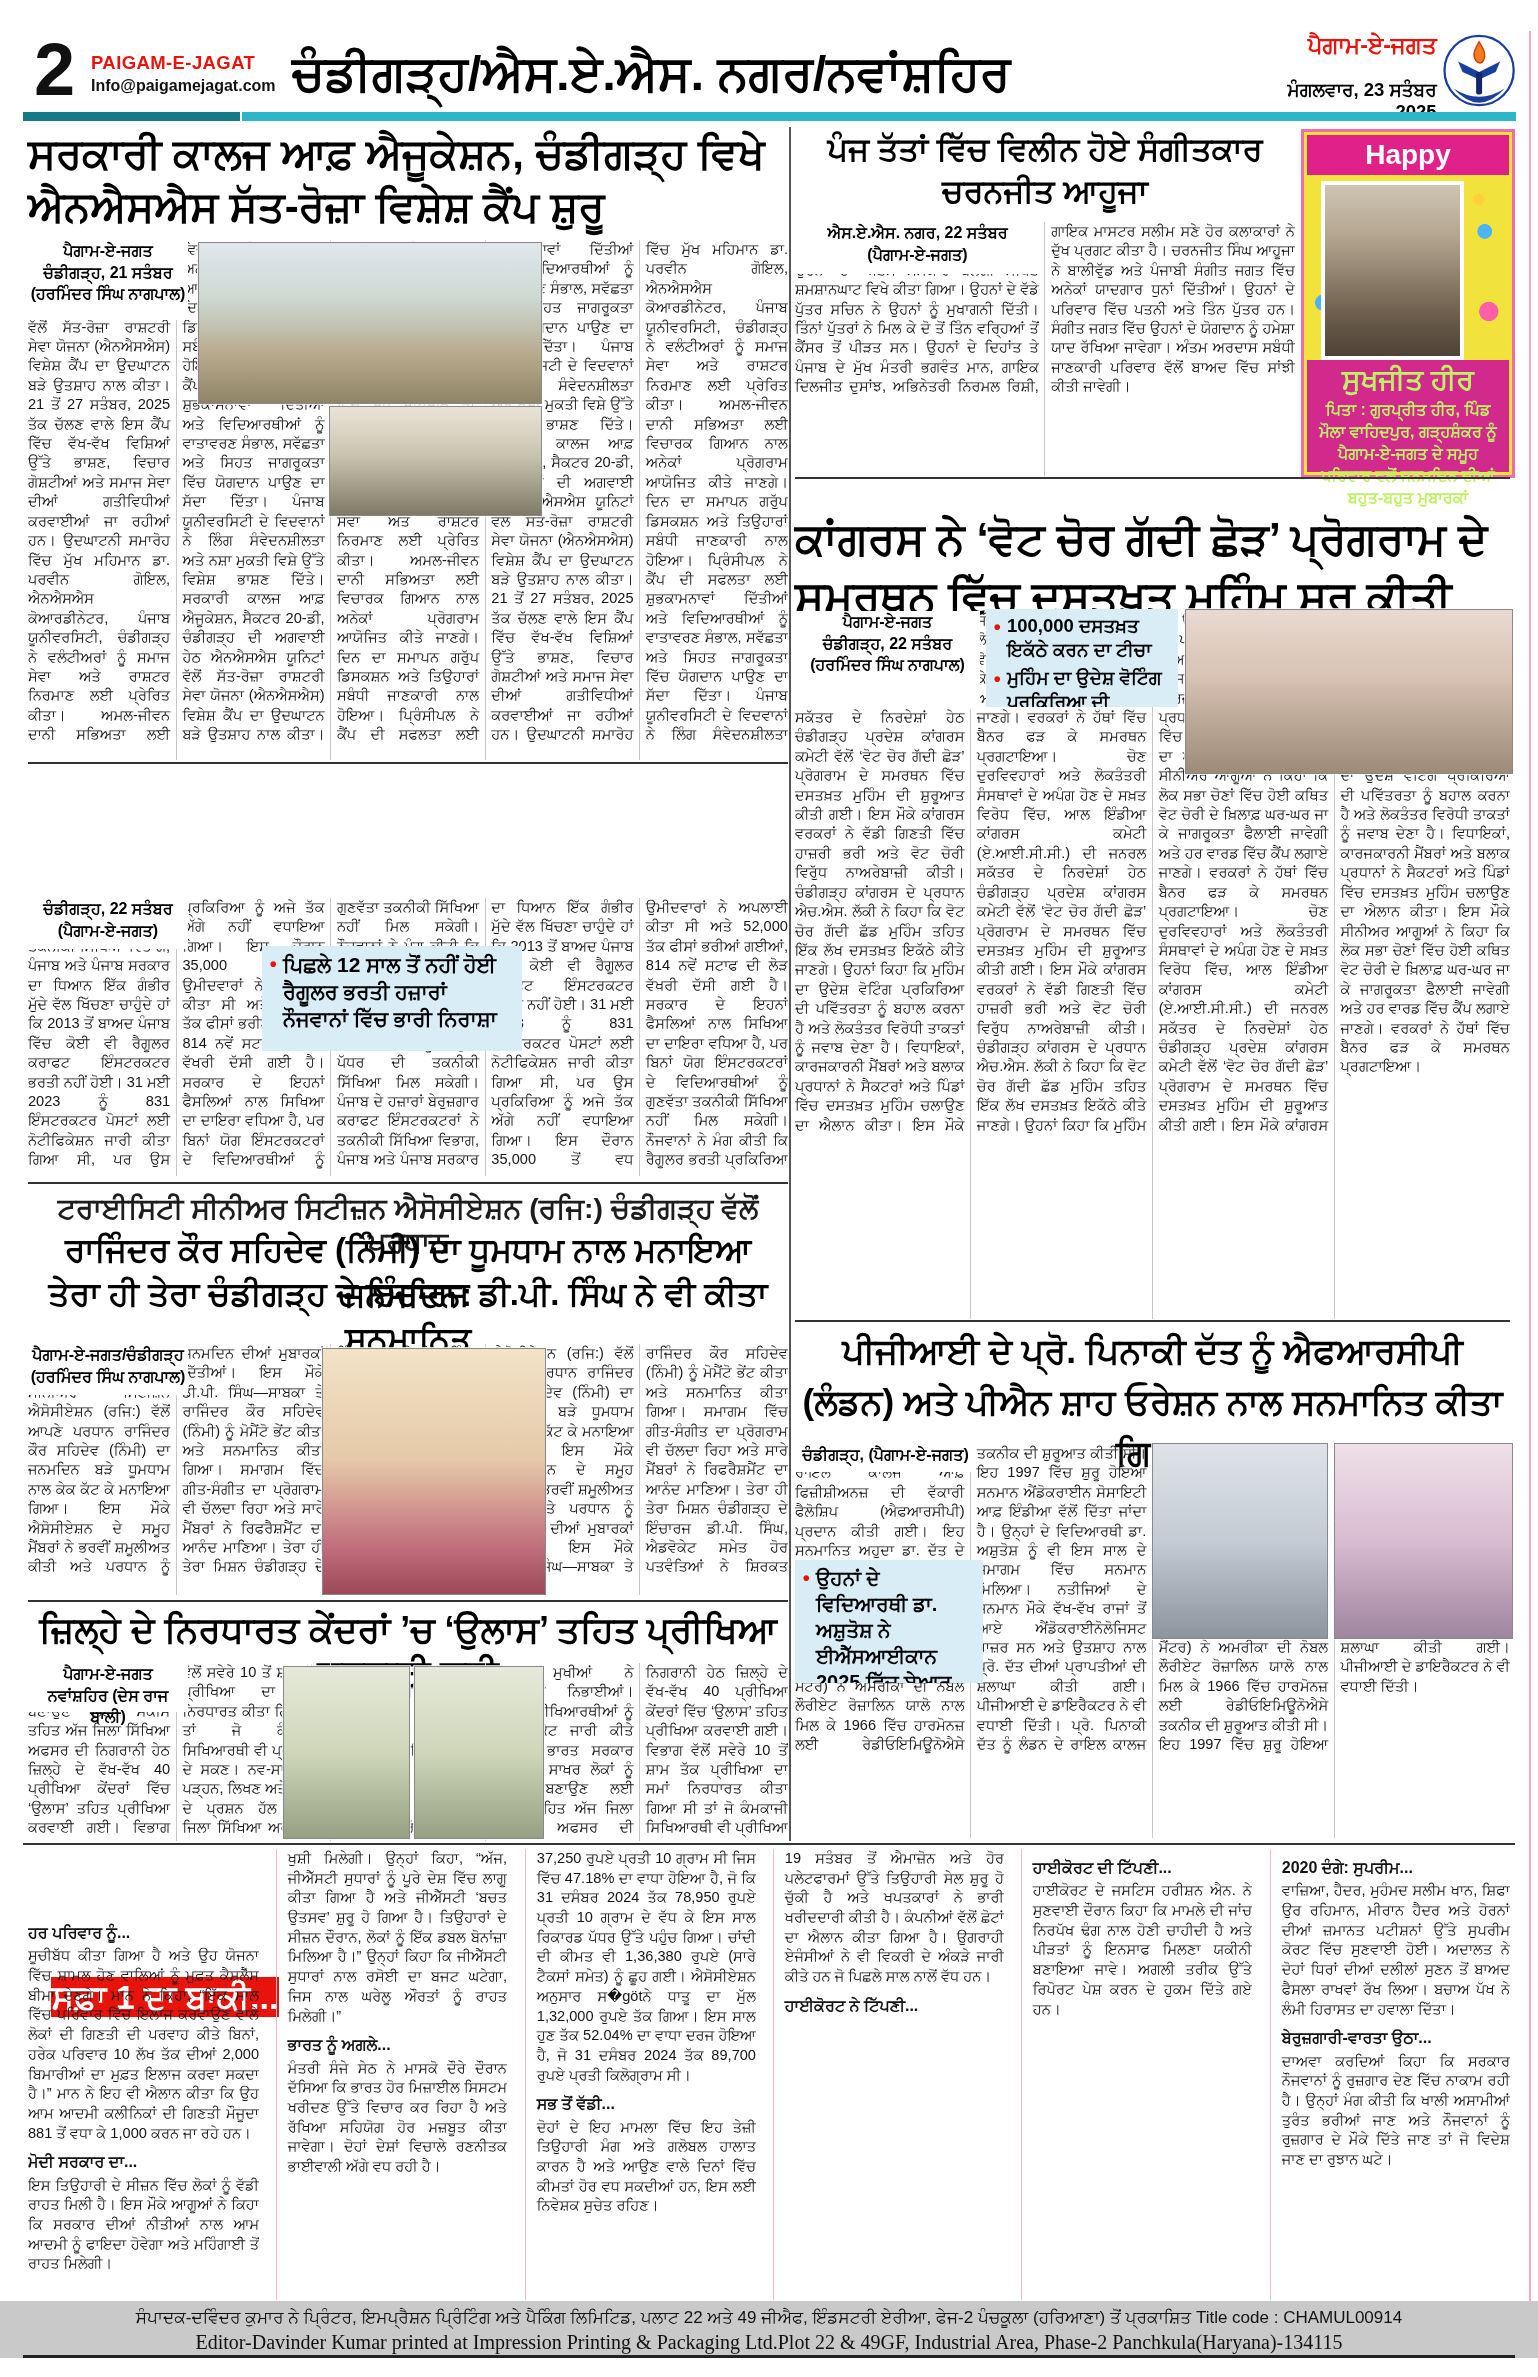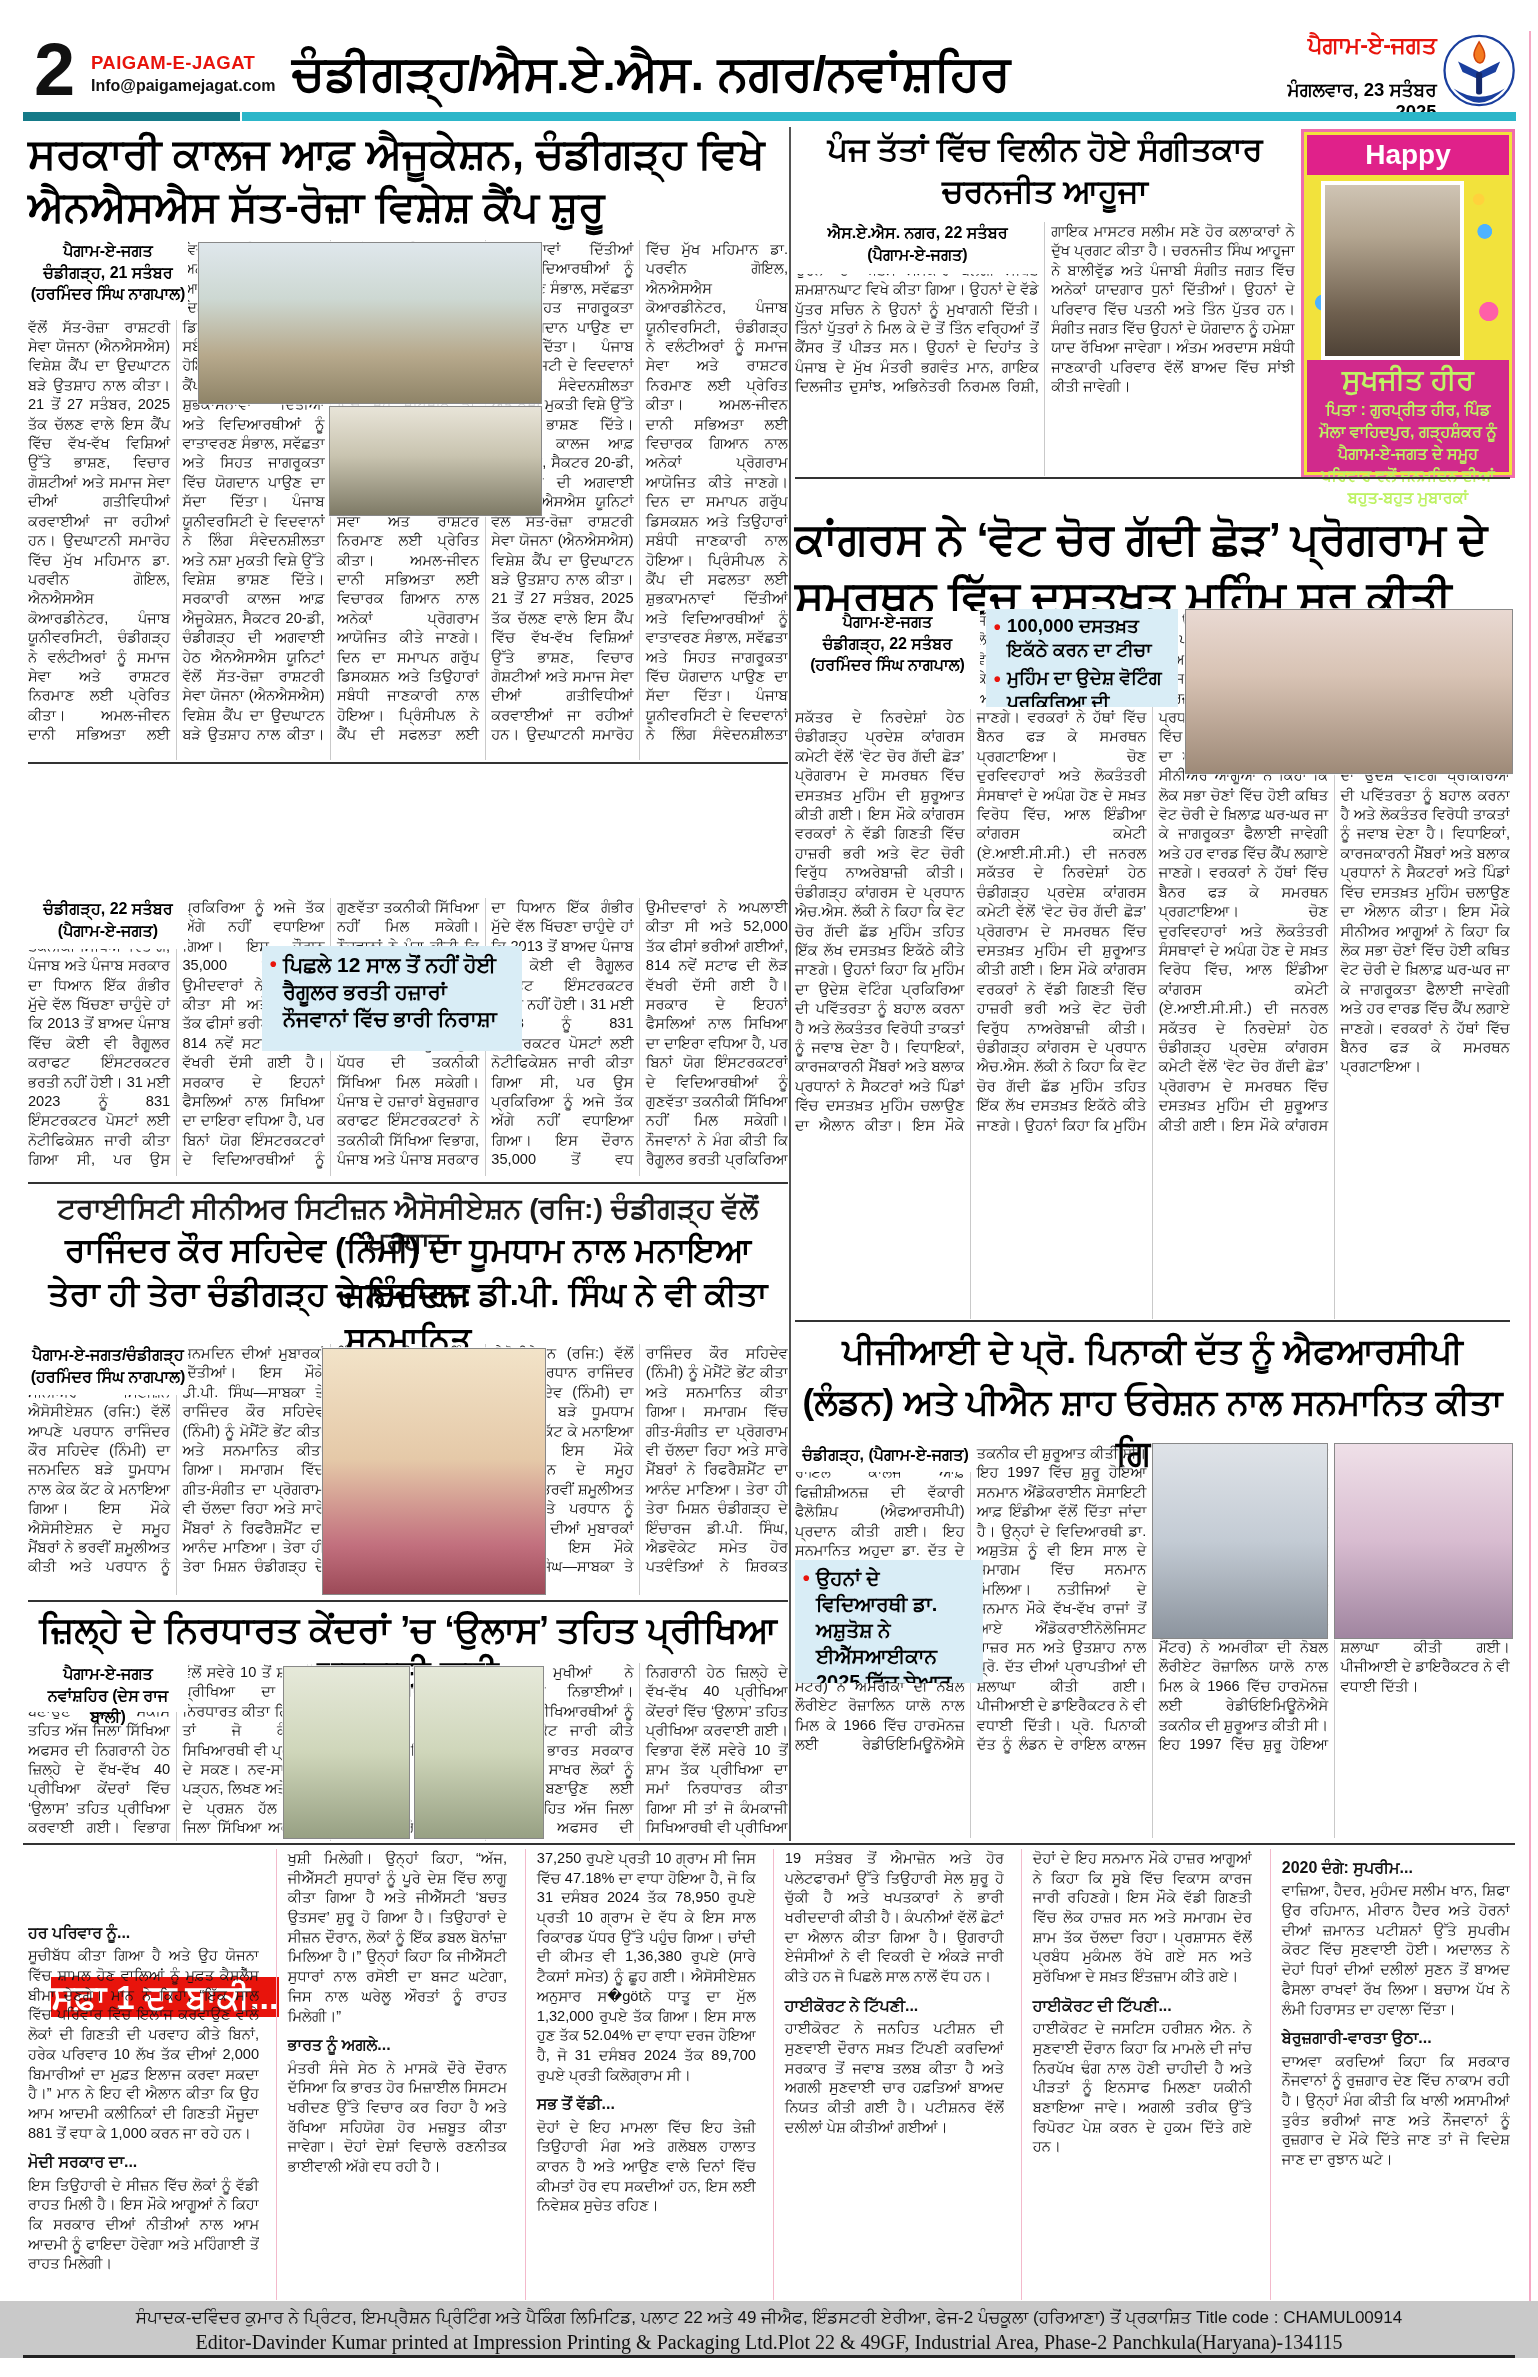--- a/index.html
+++ b/index.html
@@ -228,24 +228,22 @@
     <div>ਮੰਤਰੀ ਸੰਜੇ ਸੇਠ ਨੇ ਮਾਸਕੋ ਦੌਰੇ ਦੌਰਾਨ ਦੱਸਿਆ ਕਿ ਭਾਰਤ ਹੋਰ ਮਿਜ਼ਾਈਲ ਸਿਸਟਮ ਖਰੀਦਣ ਉੱਤੇ ਵਿਚਾਰ ਕਰ ਰਿਹਾ ਹੈ ਅਤੇ ਰੱਖਿਆ ਸਹਿਯੋਗ ਹੋਰ ਮਜ਼ਬੂਤ ਕੀਤਾ ਜਾਵੇਗਾ। ਦੋਹਾਂ ਦੇਸ਼ਾਂ ਵਿਚਾਲੇ ਰਣਨੀਤਕ ਭਾਈਵਾਲੀ ਅੱਗੇ ਵਧ ਰਹੀ ਹੈ।</div>
   </div>
   <div class="abs contcol" style="left:525px;top:1849px;width:231px;height:451px;border-left:0.8px solid #f3b9cb;padding-left:10.8px;box-sizing:border-box;">
     <div>37,250 ਰੁਪਏ ਪ੍ਰਤੀ 10 ਗ੍ਰਾਮ ਸੀ ਜਿਸ ਵਿੱਚ 47.18% ਦਾ ਵਾਧਾ ਹੋਇਆ ਹੈ, ਜੋ ਕਿ 31 ਦਸੰਬਰ 2024 ਤੱਕ 78,950 ਰੁਪਏ ਪ੍ਰਤੀ 10 ਗ੍ਰਾਮ ਦੇ ਵੱਧ ਕੇ ਇਸ ਸਾਲ ਰਿਕਾਰਡ ਪੱਧਰ ਉੱਤੇ ਪਹੁੰਚ ਗਿਆ। ਚਾਂਦੀ ਦੀ ਕੀਮਤ ਵੀ 1,36,380 ਰੁਪਏ (ਸਾਰੇ ਟੈਕਸਾਂ ਸਮੇਤ) ਨੂੰ ਛੂਹ ਗਈ। ਐਸੋਸੀਏਸ਼ਨ ਅਨੁਸਾਰ ਸ�götਨੇ ਧਾਤੂ ਦਾ ਮੁੱਲ 1,32,000 ਰੁਪਏ ਤੱਕ ਗਿਆ। ਇਸ ਸਾਲ ਹੁਣ ਤੱਕ 52.04% ਦਾ ਵਾਧਾ ਦਰਜ ਹੋਇਆ ਹੈ, ਜੋ 31 ਦਸੰਬਰ 2024 ਤੱਕ 89,700 ਰੁਪਏ ਪ੍ਰਤੀ ਕਿਲੋਗ੍ਰਾਮ ਸੀ।</div>
     <div class="chead">ਸਭ ਤੋਂ ਵੱਡੀ...</div>
     <div>ਦੋਹਾਂ ਦੇ ਇਹ ਮਾਮਲਾ ਵਿੱਚ ਇਹ ਤੇਜ਼ੀ ਤਿਉਹਾਰੀ ਮੰਗ ਅਤੇ ਗਲੋਬਲ ਹਾਲਾਤ ਕਾਰਨ ਹੈ ਅਤੇ ਆਉਣ ਵਾਲੇ ਦਿਨਾਂ ਵਿੱਚ ਕੀਮਤਾਂ ਹੋਰ ਵਧ ਸਕਦੀਆਂ ਹਨ, ਇਸ ਲਈ ਨਿਵੇਸ਼ਕ ਸੁਚੇਤ ਰਹਿਣ।</div>
   </div>
   <div class="abs contcol" style="left:773px;top:1849px;width:231px;height:451px;border-left:0.8px solid #f3b9cb;padding-left:10.8px;box-sizing:border-box;">
     <div>19 ਸਤੰਬਰ ਤੋਂ ਐਮਾਜ਼ੋਨ ਅਤੇ ਹੋਰ ਪਲੇਟਫਾਰਮਾਂ ਉੱਤੇ ਤਿਉਹਾਰੀ ਸੇਲ ਸ਼ੁਰੂ ਹੋ ਚੁੱਕੀ ਹੈ ਅਤੇ ਖਪਤਕਾਰਾਂ ਨੇ ਭਾਰੀ ਖਰੀਦਦਾਰੀ ਕੀਤੀ ਹੈ। ਕੰਪਨੀਆਂ ਵੱਲੋਂ ਛੋਟਾਂ ਦਾ ਐਲਾਨ ਕੀਤਾ ਗਿਆ ਹੈ। ਉਗਰਾਹੀ ਏਜੰਸੀਆਂ ਨੇ ਵੀ ਵਿਕਰੀ ਦੇ ਅੰਕੜੇ ਜਾਰੀ ਕੀਤੇ ਹਨ ਜੋ ਪਿਛਲੇ ਸਾਲ ਨਾਲੋਂ ਵੱਧ ਹਨ।</div>
     <div class="chead">ਹਾਈਕੋਰਟ ਨੇ ਟਿੱਪਣੀ...</div>
-    <div>ਹਾਈਕੋਰਟ ਨੇ ਜਨਹਿਤ ਪਟੀਸ਼ਨ ਦੀ ਸੁਣਵਾਈ ਦੌਰਾਨ ਸਖ਼ਤ ਟਿੱਪਣੀ ਕਰਦਿਆਂ ਸਰਕਾਰ ਤੋਂ ਜਵਾਬ ਤਲਬ ਕੀਤਾ ਹੈ ਅਤੇ ਅਗਲੀ ਸੁਣਵਾਈ ਚਾਰ ਹਫ਼ਤਿਆਂ ਬਾਅਦ ਨਿਯਤ ਕੀਤੀ ਗਈ ਹੈ। ਪਟੀਸ਼ਨਰ ਵੱਲੋਂ ਦਲੀਲਾਂ ਪੇਸ਼ ਕੀਤੀਆਂ ਗਈਆਂ।</div>
   </div>
   <div class="abs contcol" style="left:1021px;top:1849px;width:231px;height:451px;border-left:0.8px solid #f3b9cb;padding-left:10.8px;box-sizing:border-box;">
-    <div>ਦੋਹਾਂ ਦੇ ਇਹ ਸਨਮਾਨ ਮੌਕੇ ਹਾਜ਼ਰ ਆਗੂਆਂ ਨੇ ਕਿਹਾ ਕਿ ਸੂਬੇ ਵਿੱਚ ਵਿਕਾਸ ਕਾਰਜ ਜਾਰੀ ਰਹਿਣਗੇ। ਇਸ ਮੌਕੇ ਵੱਡੀ ਗਿਣਤੀ ਵਿੱਚ ਲੋਕ ਹਾਜ਼ਰ ਸਨ ਅਤੇ ਸਮਾਗਮ ਦੇਰ ਸ਼ਾਮ ਤੱਕ ਚੱਲਦਾ ਰਿਹਾ। ਪ੍ਰਸ਼ਾਸਨ ਵੱਲੋਂ ਪ੍ਰਬੰਧ ਮੁਕੰਮਲ ਰੱਖੇ ਗਏ ਸਨ ਅਤੇ ਸੁਰੱਖਿਆ ਦੇ ਸਖ਼ਤ ਇੰਤਜ਼ਾਮ ਕੀਤੇ ਗਏ।</div>
     <div class="chead">ਹਾਈਕੋਰਟ ਦੀ ਟਿੱਪਣੀ...</div>
     <div>ਹਾਈਕੋਰਟ ਦੇ ਜਸਟਿਸ ਹਰੀਸ਼ਨ ਐਨ. ਨੇ ਸੁਣਵਾਈ ਦੌਰਾਨ ਕਿਹਾ ਕਿ ਮਾਮਲੇ ਦੀ ਜਾਂਚ ਨਿਰਪੱਖ ਢੰਗ ਨਾਲ ਹੋਣੀ ਚਾਹੀਦੀ ਹੈ ਅਤੇ ਪੀੜਤਾਂ ਨੂੰ ਇਨਸਾਫ ਮਿਲਣਾ ਯਕੀਨੀ ਬਣਾਇਆ ਜਾਵੇ। ਅਗਲੀ ਤਰੀਕ ਉੱਤੇ ਰਿਪੋਰਟ ਪੇਸ਼ ਕਰਨ ਦੇ ਹੁਕਮ ਦਿੱਤੇ ਗਏ ਹਨ।</div>
   </div>
   <div class="abs contcol" style="left:1270px;top:1849px;width:240px;height:451px;border-left:0.8px solid #f3b9cb;padding-left:10.8px;box-sizing:border-box;">
     <div class="chead">2020 ਦੰਗੇ: ਸੁਪਰੀਮ...</div>
     <div>ਵਾਜ਼ਿਆ, ਹੈਦਰ, ਮੁਹੰਮਦ ਸਲੀਮ ਖਾਨ, ਸ਼ਿਫਾ ਉਰ ਰਹਿਮਾਨ, ਮੀਰਾਨ ਹੈਦਰ ਅਤੇ ਹੋਰਨਾਂ ਦੀਆਂ ਜ਼ਮਾਨਤ ਪਟੀਸ਼ਨਾਂ ਉੱਤੇ ਸੁਪਰੀਮ ਕੋਰਟ ਵਿੱਚ ਸੁਣਵਾਈ ਹੋਈ। ਅਦਾਲਤ ਨੇ ਦੋਹਾਂ ਧਿਰਾਂ ਦੀਆਂ ਦਲੀਲਾਂ ਸੁਣਨ ਤੋਂ ਬਾਅਦ ਫੈਸਲਾ ਰਾਖਵਾਂ ਰੱਖ ਲਿਆ। ਬਚਾਅ ਪੱਖ ਨੇ ਲੰਮੀ ਹਿਰਾਸਤ ਦਾ ਹਵਾਲਾ ਦਿੱਤਾ।</div>
     <div class="chead">ਬੇਰੁਜ਼ਗਾਰੀ-ਵਾਰਤਾ ਉਠਾ...</div>
     <div>ਦਾਅਵਾ ਕਰਦਿਆਂ ਕਿਹਾ ਕਿ ਸਰਕਾਰ ਨੌਜਵਾਨਾਂ ਨੂੰ ਰੁਜ਼ਗਾਰ ਦੇਣ ਵਿੱਚ ਨਾਕਾਮ ਰਹੀ ਹੈ। ਉਨ੍ਹਾਂ ਮੰਗ ਕੀਤੀ ਕਿ ਖਾਲੀ ਅਸਾਮੀਆਂ ਤੁਰੰਤ ਭਰੀਆਂ ਜਾਣ ਅਤੇ ਨੌਜਵਾਨਾਂ ਨੂੰ ਰੁਜ਼ਗਾਰ ਦੇ ਮੌਕੇ ਦਿੱਤੇ ਜਾਣ ਤਾਂ ਜੋ ਵਿਦੇਸ਼ ਜਾਣ ਦਾ ਰੁਝਾਨ ਘਟੇ।</div>
   </div>
 

